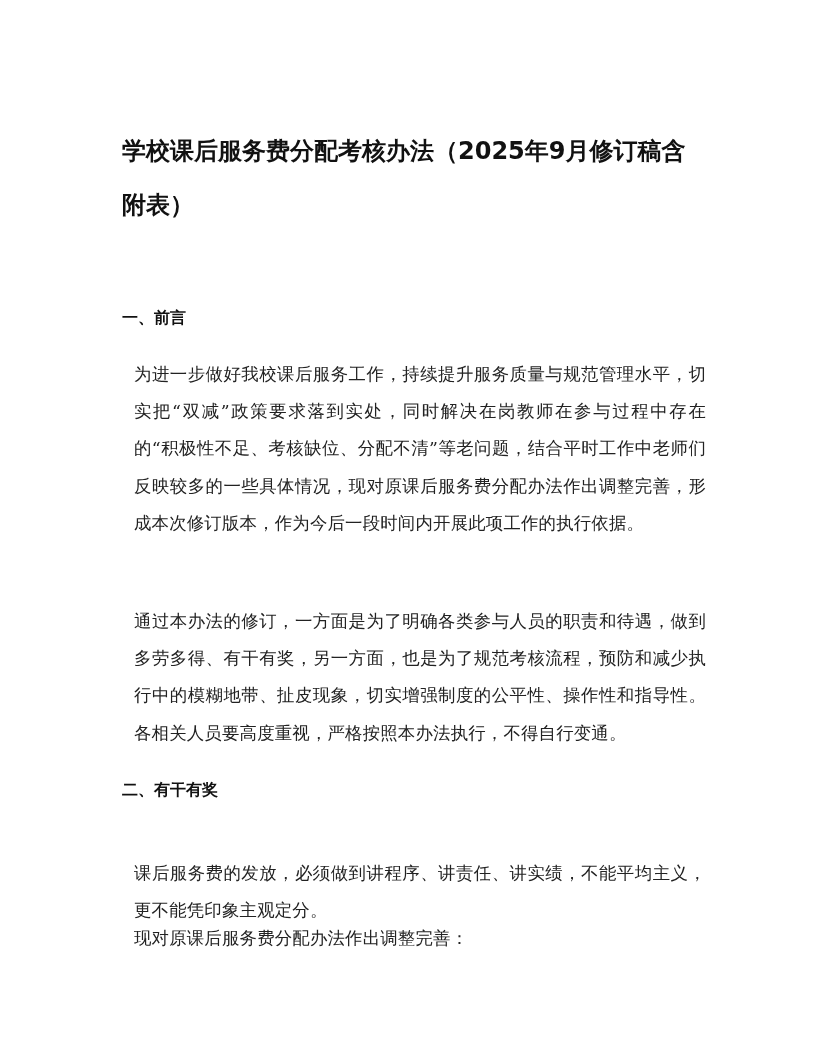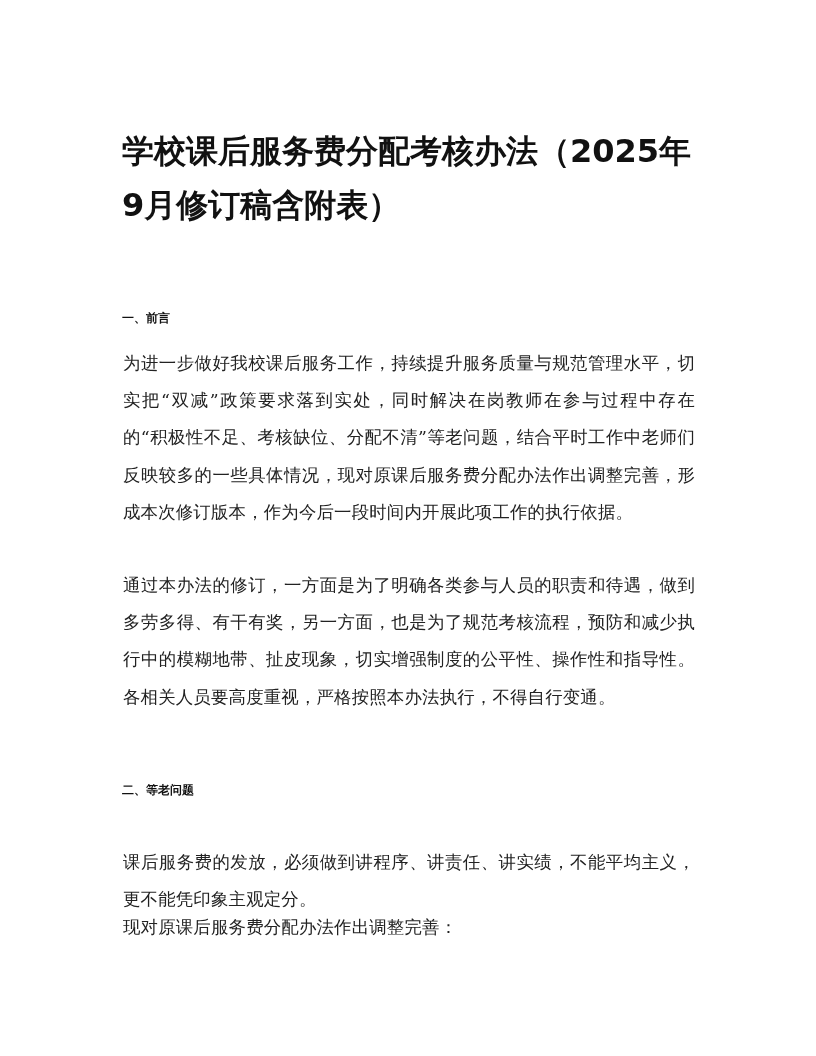--- a/index.html
+++ b/index.html
@@ -1,32 +1,32 @@
 <!DOCTYPE html>
 <html><head>
 <meta charset="utf-8">
 <style>
   html, body { margin: 0; padding: 0; background: #ffffff; }
   body { width: 816px; height: 1056px; position: relative; overflow: hidden;
          font-family: "DejaVu Serif", "Liberation Serif", serif; color: #1a1a1a; }
   .page { position: absolute; left: 122px; top: 0; width: 572px; }
   .title { position: absolute; top: 124px; left: 0; width: 580px;
            font-family: "DejaVu Sans", "Liberation Sans", sans-serif;
-           font-weight: bold; font-size: 32px; line-height: 54px; margin: 0; color: #111; }
+           font-weight: bold; font-size: 24px; line-height: 54px; margin: 0; color: #111; }
   .h2 { position: absolute; left: 0; font-family: "DejaVu Sans", "Liberation Sans", sans-serif;
-        font-weight: bold; font-size: 12px; line-height: 24px; margin: 0; color: #111; }
+        font-weight: bold; font-size: 16px; line-height: 24px; margin: 0; color: #111; }
   .p { position: absolute; left: 0; width: 572px; font-size: 17.4px; line-height: 37.2px;
-       margin: 1px; color: #222; text-align: justify; letter-spacing: 0.2px; }
+       margin: 12px; color: #222; text-align: justify; letter-spacing: 0.2px; }
 </style>
 </head>
 <body>
 
 <div class="page">
   <h1 class="title">学校课后服务费分配考核办法（2025年9月修订稿含附表）</h1>
 
   <h2 class="h2" style="top:306px">一、前言</h2>
   <p class="p" style="top:344px">为进一步做好我校课后服务工作，持续提升服务质量与规范管理水平，切实把“双减”政策要求落到实处，同时解决在岗教师在参与过程中存在的“积极性不足、考核缺位、分配不清”等老问题，结合平时工作中老师们反映较多的一些具体情况，现对原课后服务费分配办法作出调整完善，形成本次修订版本，作为今后一段时间内开展此项工作的执行依据。</p>
-  <p class="p" style="top:566px">通过本办法的修订，一方面是为了明确各类参与人员的职责和待遇，做到多劳多得、有干有奖，另一方面，也是为了规范考核流程，预防和减少执行中的模糊地带、扯皮现象，切实增强制度的公平性、操作性和指导性。各相关人员要高度重视，严格按照本办法执行，不得自行变通。</p>
+  <p class="p" style="top:591px">通过本办法的修订，一方面是为了明确各类参与人员的职责和待遇，做到多劳多得、有干有奖，另一方面，也是为了规范考核流程，预防和减少执行中的模糊地带、扯皮现象，切实增强制度的公平性、操作性和指导性。各相关人员要高度重视，严格按照本办法执行，不得自行变通。</p>
 
-  <h2 class="h2" style="top:778px">二、等老问题</h2>
+  <h2 class="h2" style="top:778px">二、有干有奖</h2>
   <p class="p" style="top:843px">课后服务费的发放，必须做到讲程序、讲责任、讲实绩，不能平均主义，更不能凭印象主观定分。</p>
   <p class="p" style="top:908px">现对原课后服务费分配办法作出调整完善：</p>
 </div>
 
 </body></html>

